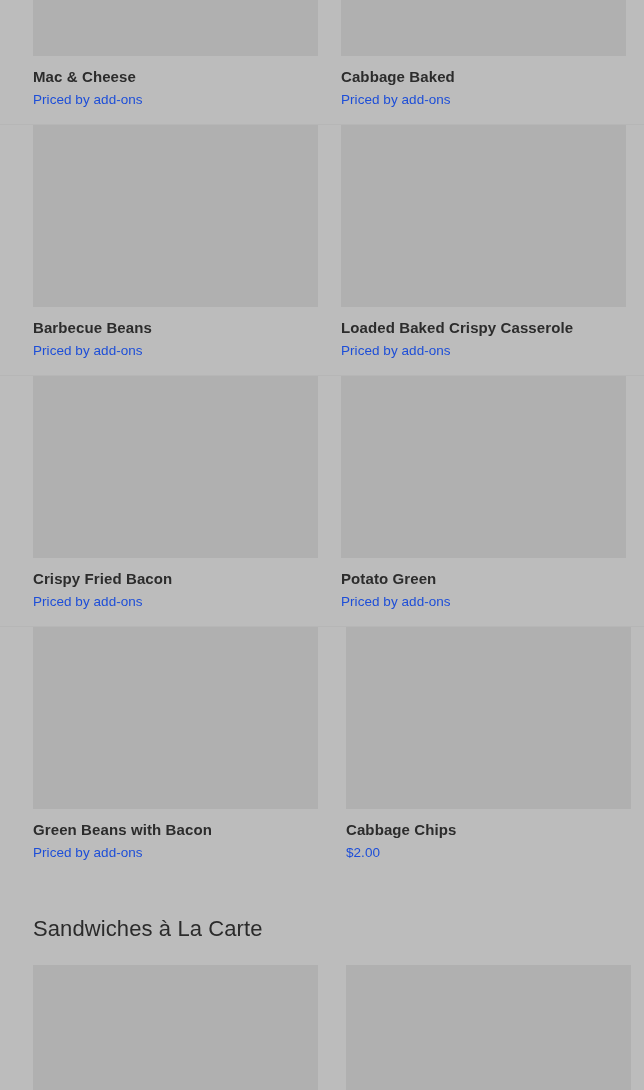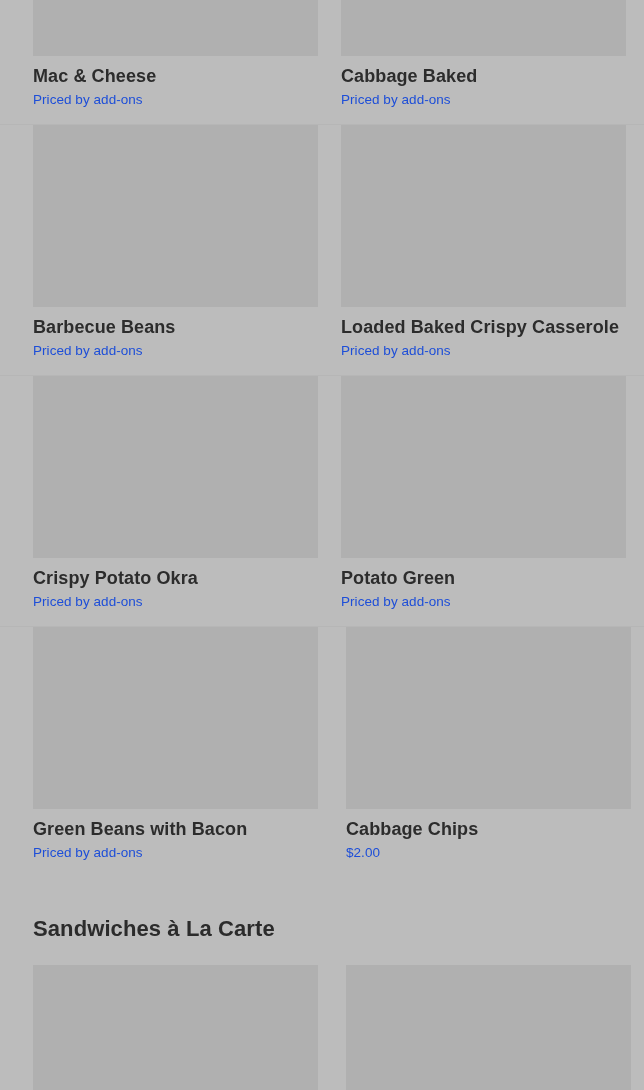--- a/index.html
+++ b/index.html
@@ -53,21 +53,21 @@
 
   .card-thumb {
     width: 285px;
     height: 182px;
     background: #b0b0b0;
     display: block;
   }
 
   .card-title {
     margin: 11px 0 0 0;
-    font-size: 18px;
+    font-size: 15px;
     line-height: 19px;
     font-weight: bold;
     color: #2c2c2c;
     letter-spacing: 0.1px;
     white-space: nowrap;
   }
 
   .card-price {
     margin: 5px 0 0 0;
     font-size: 13.5px;
@@ -82,21 +82,21 @@
   .menu-row.clipped .card-thumb {
     height: 56px;
   }
 
   
   .section-heading {
     margin: 0;
     padding: 38px 33px 22px 33px;
     font-size: 22px;
     line-height: 28px;
-    font-weight: bold;
+    font-weight: normal;
     color: #2b2b2b;
     letter-spacing: 0.1px;
   }
 
   
   .menu-row.cut .card-thumb {
     height: 182px;
   }
 </style>
 </head>
@@ -128,21 +128,21 @@
       <div class="menu-card">
         <div class="card-thumb"></div>
         <div class="card-title">Loaded Baked Crispy Casserole</div>
         <div class="card-price">Priced by add-ons</div>
       </div>
     </div>
 
     <div class="menu-row">
       <div class="menu-card">
         <div class="card-thumb"></div>
-        <div class="card-title">Crispy Potato Okra</div>
+        <div class="card-title">Crispy Fried Bacon</div>
         <div class="card-price">Priced by add-ons</div>
       </div>
       <div class="menu-card">
         <div class="card-thumb"></div>
         <div class="card-title">Potato Green</div>
         <div class="card-price">Priced by add-ons</div>
       </div>
     </div>
 
     <div class="menu-row no-rule">

